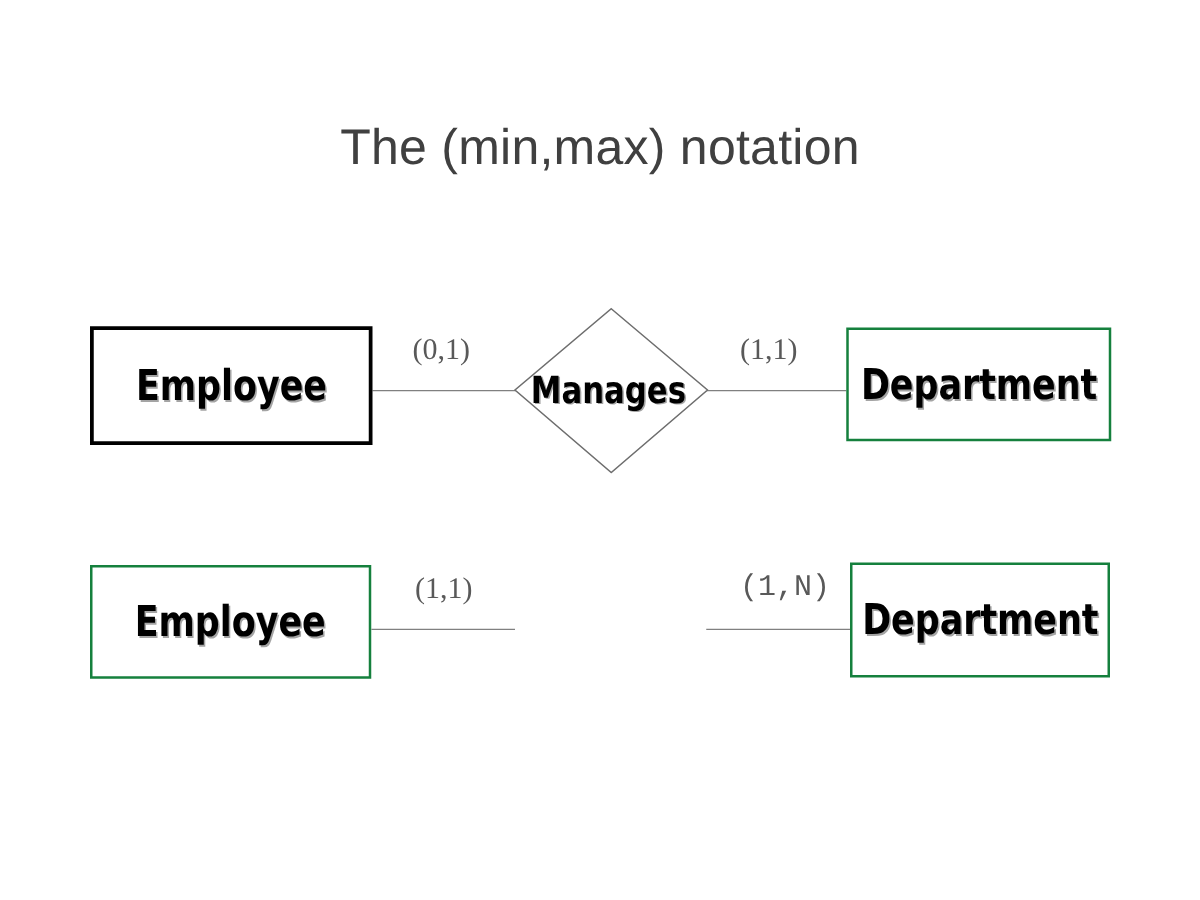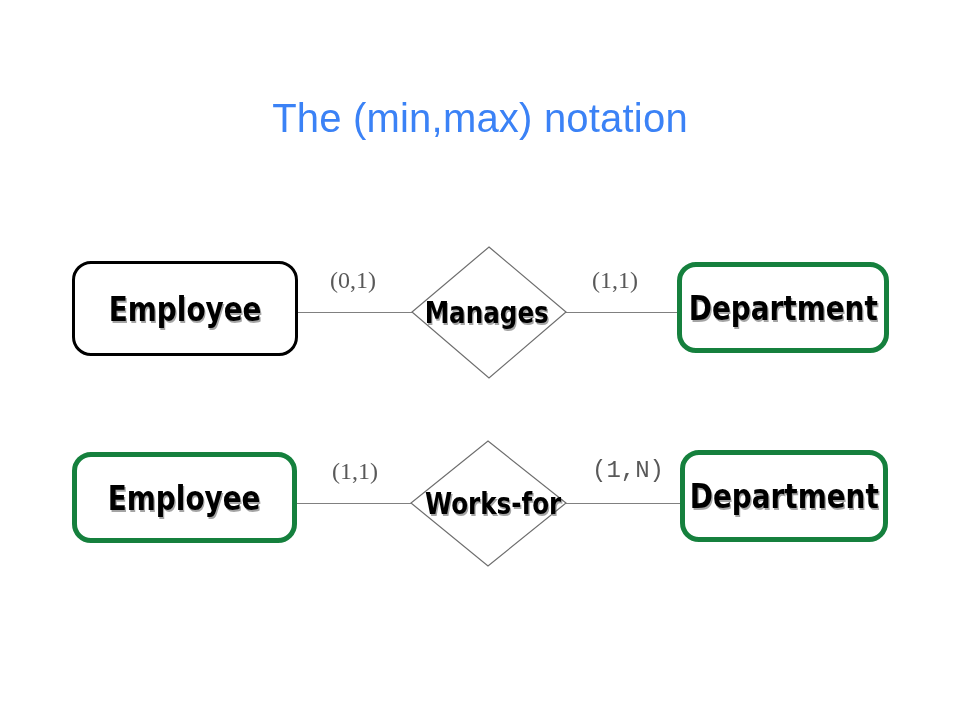--- a/index.html
+++ b/index.html
@@ -19,47 +19,46 @@
   
   #slide-title {
     position: absolute;
     left: 0;
     top: 96px;
     width: 960px;
     text-align: center;
     font-family: "Liberation Sans", sans-serif;
     font-size: 40px;
     font-weight: 400;
-    color: #3b82f6;
+    color: #404040;
     letter-spacing: 0.2px;
     white-space: nowrap;
   }
 
   
   .connector {
     position: absolute;
     height: 0;
     border-top: 1px solid #808080;
   }
 
   
   .entity {
     position: absolute;
     box-sizing: border-box;
     background: #ffffff;
     display: flex;
     align-items: center;
     justify-content: center;
-    border-radius: 19px;
   }
   .entity.strong {
     border: 3px solid #000000;
   }
   .entity.thin {
-    border: 5px solid #15803d;
+    border: 2px solid #15803d;
   }
 
   
   .wa {
     font-family: "DejaVu Sans", sans-serif;
     font-weight: 700;
     color: #000000;
     white-space: nowrap;
     transform: scaleX(0.82);
     transform-origin: center center;
@@ -134,28 +133,20 @@
   <div class="connector" style="left:297px; top:503px; width:115px;"></div>
 
   <div class="connector" style="left:565px; top:503px; width:116px;"></div>
 
   <div class="entity thin" style="left:72px; top:452px; width:225px; height:91px;">
     <span class="wa wa-entity">Employee</span>
   </div>
 
   <div class="card-label" style="left:332px; top:459px;">(1,1)</div>
 
-  <div class="diamond-wrap" style="left:410px; top:440px; width:157px; height:127px;">
-    <svg width="157" height="127" viewBox="0 0 157 127">
-      <polygon points="78,1 156,63 78,126 1,63" fill="#ffffff" stroke="#6e6e6e" stroke-width="1.2"></polygon>
-    </svg>
-    <div class="diamond-label">
-      <span class="wa wa-rel">Works-for</span>
-    </div>
-  </div>
 
   <div class="card-label" style="left:592px; top:459px;font-family:Liberation Mono, monospace;">(1,N)</div>
 
   <div class="entity thin" style="left:680px; top:450px; width:208px; height:92px;">
     <span class="wa wa-entity">Department</span>
   </div>
 
 </div>
 
 </body></html>

